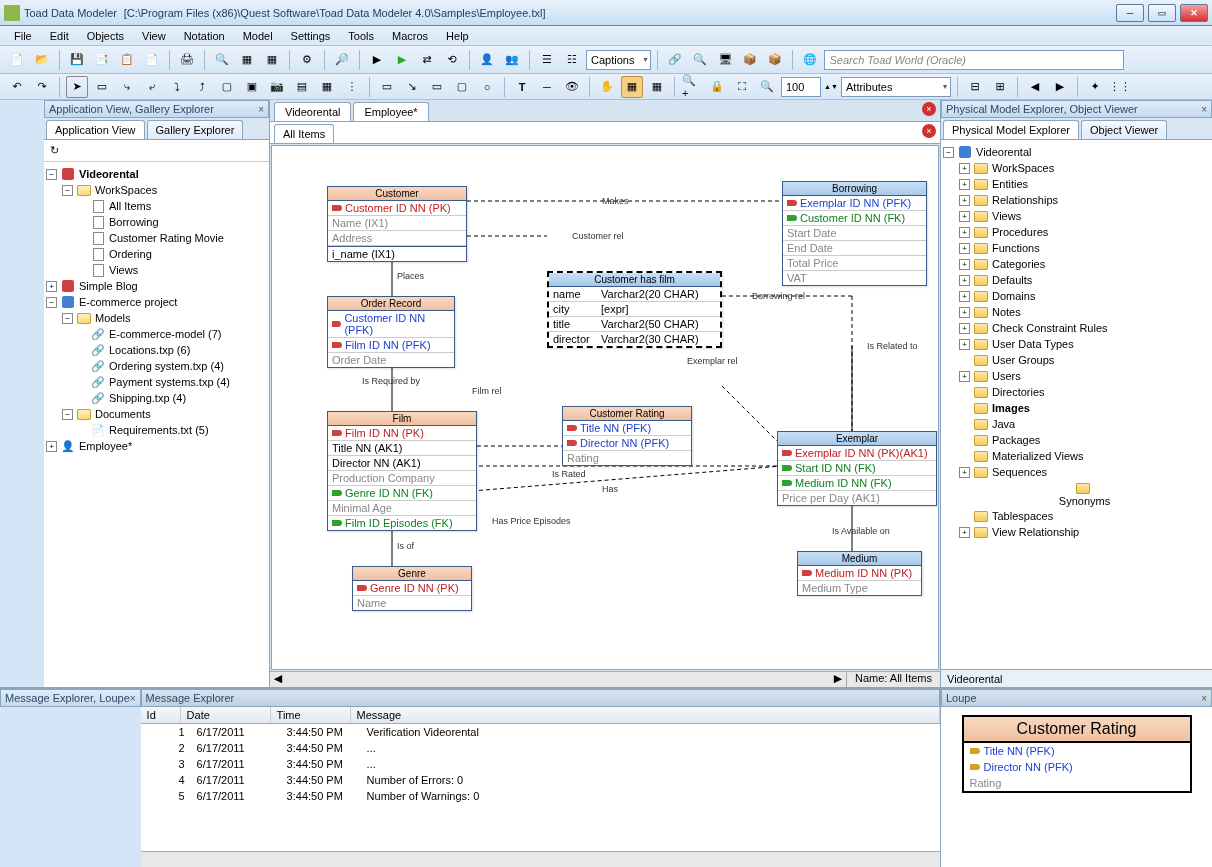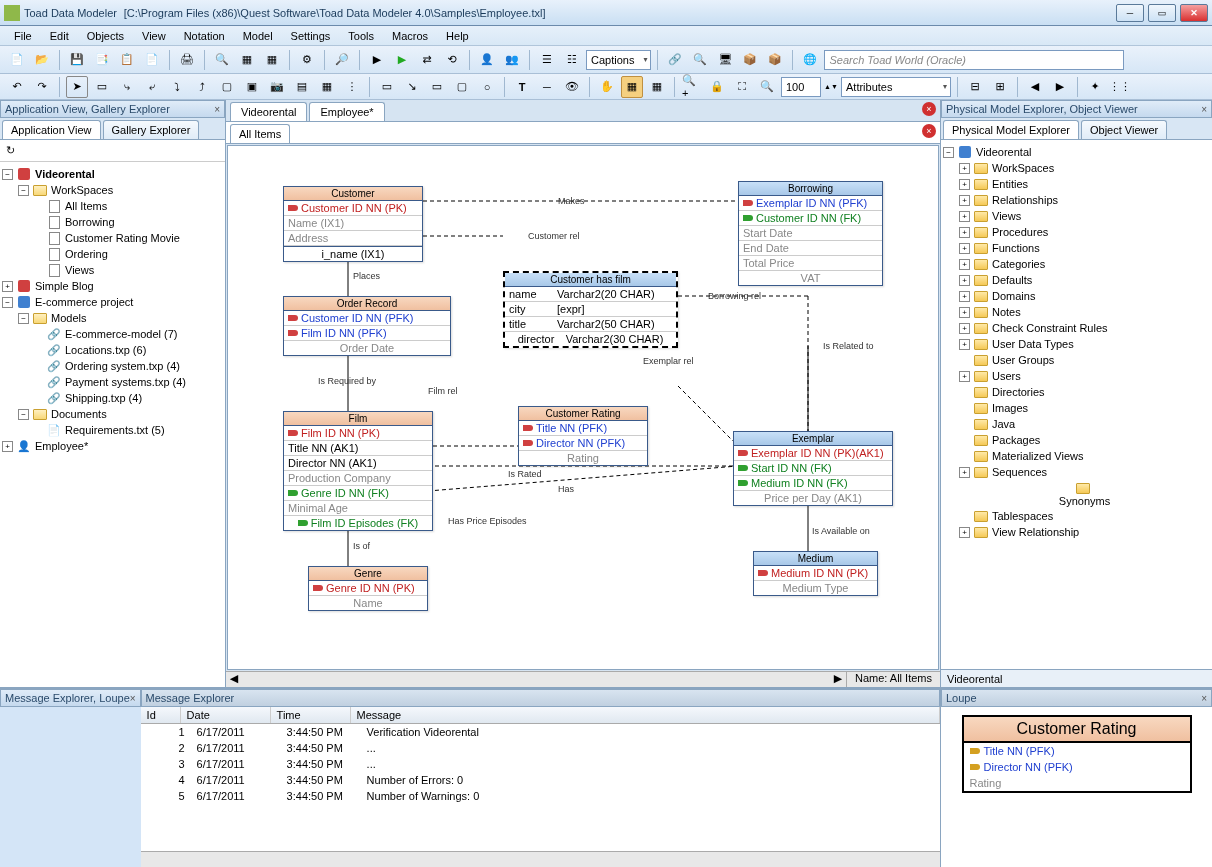--- a/index.html
+++ b/index.html
@@ -13,21 +13,21 @@
 .menubar { height: 20px; background: linear-gradient(#e6f0fa,#d8e8f6); display:flex; padding: 0 6px; gap: 2px; align-items:center; border-bottom:1px solid #b0c5da; }
 .menubar span { padding: 2px 8px; }
 .toolbar { height: 28px; background: linear-gradient(#eaf2fb,#d6e6f6); border-bottom:1px solid #a9bfd6; display:flex; align-items:center; padding:0 6px; gap:3px; }
 .toolbar2 { height: 26px; background: linear-gradient(#eaf2fb,#d6e6f6); border-bottom:1px solid #a9bfd6; display:flex; align-items:center; padding:0 6px; gap:3px; }
 .tbtn { width:22px; height:22px; border:1px solid transparent; display:flex; align-items:center; justify-content:center; border-radius:2px; }
 .tsep { width:1px; height:20px; background:#a0b8d0; margin:0 3px; }
 .combo { height:20px; border:1px solid #7a9ac0; background:#fff; padding:0 16px 0 4px; font-size:11px; display:inline-flex; align-items:center; position:relative; }
 .combo::after { content:"▾"; position:absolute; right:3px; font-size:8px; color:#555; }
 .search { flex:1; height:20px; border:1px solid #7a9ac0; background:#fff; padding:0 4px; font-style:italic; color:#888; display:flex; align-items:center; max-width:300px; }
 .main { display:flex; height: calc(867px - 26px - 20px - 28px - 26px - 180px); }
-.leftpanel { width: 226px; display:flex; flex-direction:column; border-right:1px solid #8aa5c0; }
+.leftpanel { width: 226px; display:flex; flex-direction:column; border-right:1px solid #8aa5c0;margin-left:44px; }
 .panelhdr { height:18px; background:linear-gradient(#e0ecf8,#c5d9ee); border:1px solid #8aa5c0; display:flex; align-items:center; padding:0 4px; font-size:11px; color:#2a4a6a; }
 .panelhdr .x { margin-left:auto; font-size:10px; color:#555; }
 .tabstrip { height:22px; background:#d8e6f4; display:flex; border-bottom:1px solid #8aa5c0; padding-top:2px; padding-left:2px; }
 .tab { padding:3px 8px; border:1px solid #8aa5c0; border-bottom:none; background:linear-gradient(#f5f9fd,#e0ecf8); border-radius:3px 3px 0 0; margin-right:2px; font-size:11px; }
 .tab.active { background:#fff; }
 .tree { flex:1; background:#fff; overflow:auto; padding:4px 2px; }
 .treeitem { display:flex; align-items:center; padding:1px 0; white-space:nowrap; }
 .treeitem .exp { width:11px; height:11px; border:1px solid #888; font-size:8px; line-height:9px; text-align:center; margin-right:3px; background:#fff; }
 .treeitem .noexp { width:11px; margin-right:3px; }
 .treeitem .ico { width:16px; height:14px; margin-right:3px; display:inline-flex; align-items:center; justify-content:center; }
@@ -39,21 +39,21 @@
 .doctabs { height:22px; background:#d6e4f2; display:flex; padding:2px 4px 0; border-bottom:1px solid #8aa5c0; }
 .doctab { padding:3px 10px; border:1px solid #8aa5c0; background:#fff; border-radius:3px 3px 0 0; margin-right:2px; border-bottom:none; }
 .subtabs { height:22px; background:#fff; display:flex; padding:2px 4px 0; border-bottom:1px solid #8aa5c0; }
 .canvas-wrap { flex:1; background:#fff; position:relative; overflow:hidden; border:1px solid #8aa5c0; margin:1px; }
 .canvas { position:relative; width:100%; height:100%;border-radius:13px; }
 .entity { position:absolute; border:1px solid #3a5a8a; background:#fff; font-size:10px; min-width:110px; box-shadow:1px 1px 2px rgba(0,0,0,.15); }
 .entity.sel { border:2px dashed #000; }
 .entity .ehdr { background:linear-gradient(#f8d8c0,#f0c0a0); text-align:center; padding:1px; border-bottom:1px solid #3a5a8a; font-size:10px; }
 .entity .ehdr.blue { background:linear-gradient(#c8e0f8,#a8c8e8); }
 .entity .erow { padding:1px 4px; border-bottom:1px solid #ccc; display:flex; align-items:center; gap:3px; }
-.entity .erow:last-child { border-bottom:none;justify-content:center; }
+.entity .erow:last-child { border-bottom:none; }
 .keyico { width:10px; height:6px; background:#d4a020; border-radius:0 3px 3px 0; position:relative; }
 .keyico.red { background:#d04040; }
 .keyico.green { background:#30a030; }
 .pk { color:#c02020; }
 .fk { color:#108020; }
 .nn { color:#2040d0; }
 .gray { color:#888; }
 .rel-label { position:absolute; font-size:9px; color:#333; background:transparent; }
 .statusbar { height:18px; background:#e8f0f8; border-top:1px solid #8aa5c0; display:flex; align-items:center; padding:0 6px; font-size:11px; }
 .rightpanel { width:272px; display:flex; flex-direction:column; border-left:1px solid #8aa5c0; }
@@ -356,21 +356,21 @@
               <span class="gray">Name   (IX1)</span>
             </div>
           <div class="erow">
               <span class="gray">Address</span>
             </div>
           <div class="erow" style="border-top:1px solid #3a5a8a">
               <span>i_name (IX1)</span>
             </div>
         </div>
 
-        <div class="entity" style="left:55px;top:150px;width:168px">
+        <div class="entity" style="left:55px;top:150px;width:128px">
           <div class="ehdr">Order Record</div>
           <div class="erow">
               <span class="keyico red"></span>
               <span class="nn">Customer ID NN   (PFK)</span>
             </div>
           <div class="erow">
               <span class="keyico red"></span>
               <span class="nn">Film ID NN   (PFK)</span>
             </div>
           <div class="erow">
@@ -511,21 +511,21 @@
         <div class="rel-label" style="left:125px;top:125px">Places</div>
         <div class="rel-label" style="left:90px;top:230px">Is Required by</div>
         <div class="rel-label" style="left:200px;top:240px">Film rel</div>
         <div class="rel-label" style="left:125px;top:395px">Is of</div>
         <div class="rel-label" style="left:280px;top:323px">Is Rated</div>
         <div class="rel-label" style="left:330px;top:338px">Has</div>
         <div class="rel-label" style="left:220px;top:370px">Has Price Episodes</div>
         <div class="rel-label" style="left:480px;top:145px">Borrowing rel</div>
         <div class="rel-label" style="left:595px;top:195px">Is Related to</div>
         <div class="rel-label" style="left:415px;top:210px">Exemplar rel</div>
-        <div class="rel-label" style="left:584px;top:380px">Is Available on</div>
+        <div class="rel-label" style="left:560px;top:380px">Is Available on</div>
       </div>
     </div>
     <div class="scrollh">
       <div style="width:16px;text-align:center">◀</div>
       <div style="flex:1"></div>
       <div style="width:16px;text-align:center">▶</div>
       <div style="padding:0 8px;border-left:1px solid #aaa">Name: All Items</div>
     </div>
   </div>
 
@@ -645,21 +645,21 @@
             </span>
             <span>Users</span>
           </div>
           <div class="treeitem" style="padding-left: 16px;">
             <span class="noexp"></span>
             <span class="ico">
               <span class="fold"></span>
             </span>
             <span>Directories</span>
           </div>
-          <div class="treeitem" style="padding-left: 16px;">
+          <div class="treeitem" style="padding-left: 16px; font-weight: bold;">
             <span class="noexp"></span>
             <span class="ico">
               <span class="fold"></span>
             </span>
             <span>Images</span>
           </div>
           <div class="treeitem" style="padding-left: 16px;">
             <span class="noexp"></span>
             <span class="ico">
               <span class="fold"></span>

